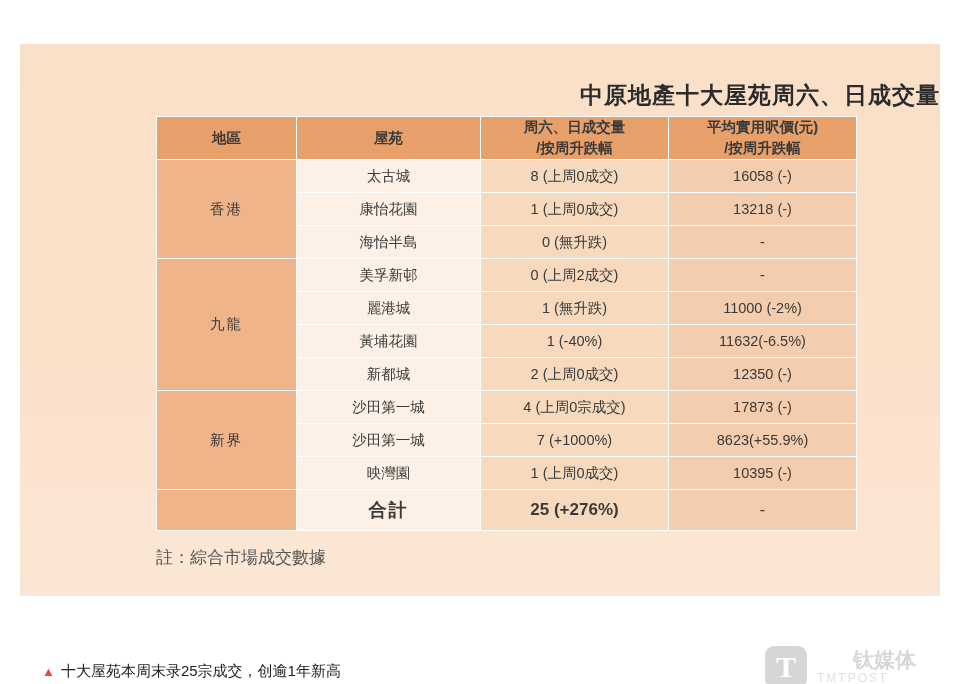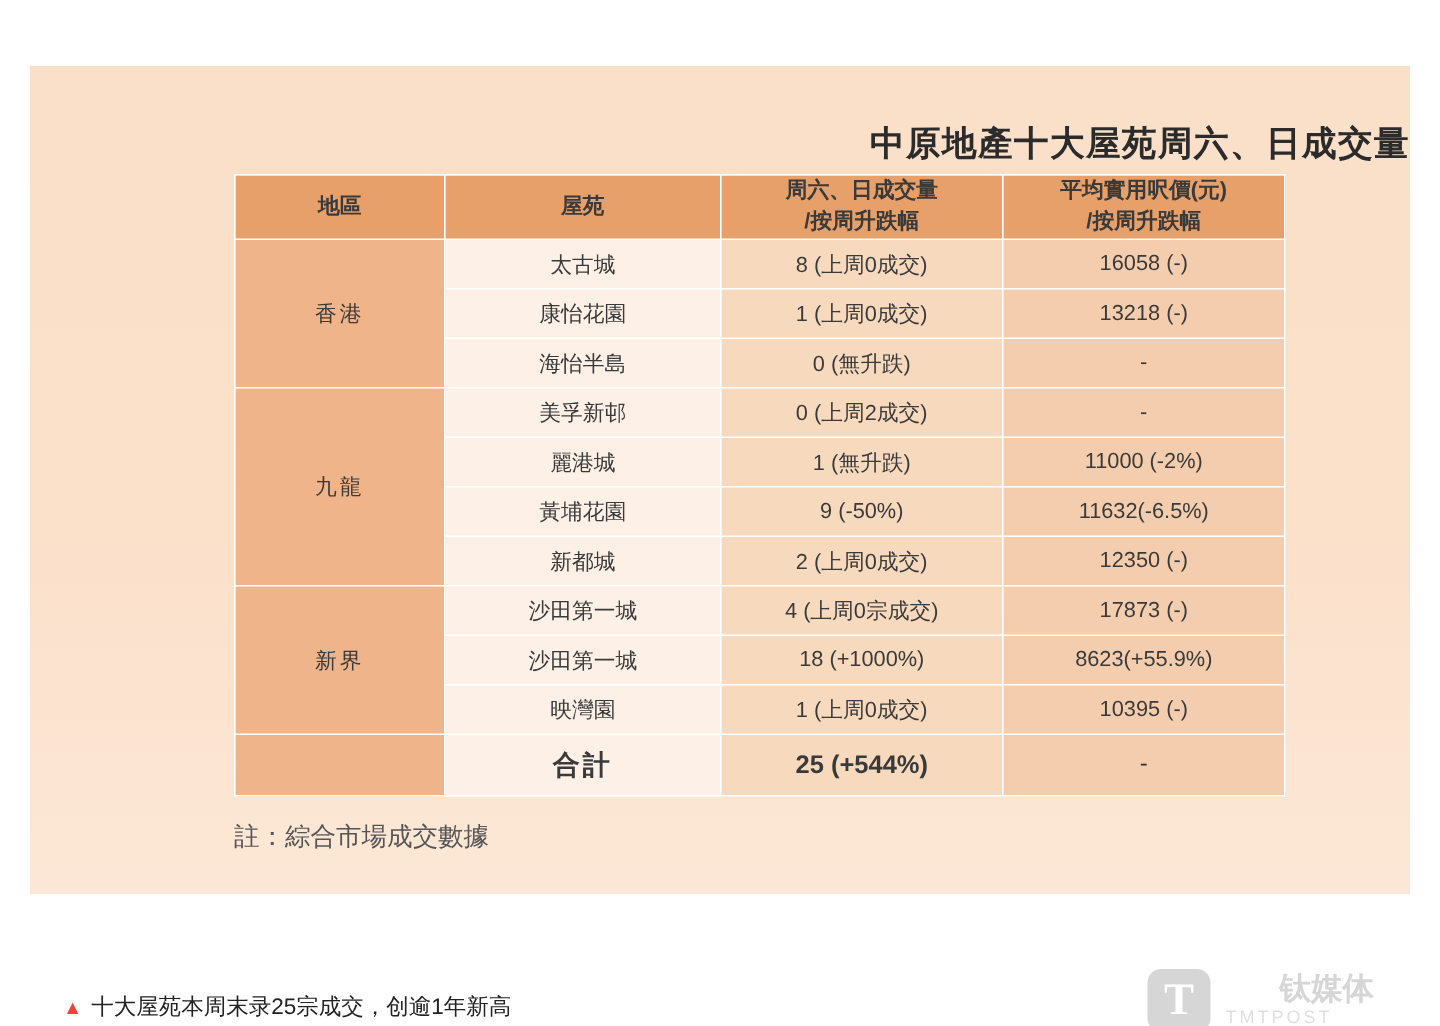--- a/index.html
+++ b/index.html
@@ -220,50 +220,50 @@
           <td class="val">0 (上周2成交)</td>
           <td class="price">-</td>
         </tr>
         <tr>
           <td class="estate">麗港城</td>
           <td class="val">1 (無升跌)</td>
           <td class="price">11000 (-2%)</td>
         </tr>
         <tr>
           <td class="estate">黃埔花園</td>
-          <td class="val">9 (-50%)</td>
+          <td class="val">1 (-40%)</td>
           <td class="price">11632(-6.5%)</td>
         </tr>
         <tr>
           <td class="estate">新都城</td>
           <td class="val">2 (上周0成交)</td>
           <td class="price">12350 (-)</td>
         </tr>
 
         <tr>
           <td class="region" rowspan="3">新界</td>
           <td class="estate">沙田第一城</td>
           <td class="val">4 (上周0宗成交)</td>
           <td class="price">17873 (-)</td>
         </tr>
         <tr>
           <td class="estate">沙田第一城</td>
-          <td class="val">18 (+1000%)</td>
+          <td class="val">7 (+1000%)</td>
           <td class="price">8623(+55.9%)</td>
         </tr>
         <tr>
           <td class="estate">映灣園</td>
           <td class="val">1 (上周0成交)</td>
           <td class="price">10395 (-)</td>
         </tr>
 
         <tr class="total">
           <td class="region blank"></td>
           <td class="estate">合計</td>
-          <td class="val">25 (+544%)</td>
+          <td class="val">25 (+276%)</td>
           <td class="price">-</td>
         </tr>
       </tbody>
     </table>
 
     <div class="note">註：綜合市場成交數據</div>
   </div>
 
   <div class="footer">
     <div class="caption">

